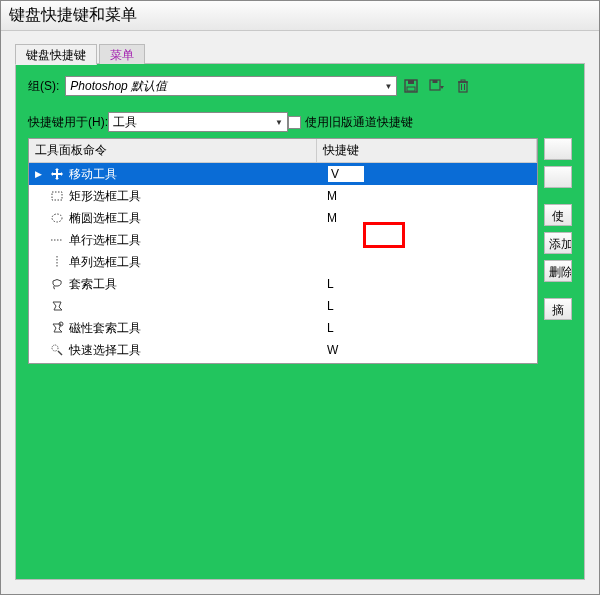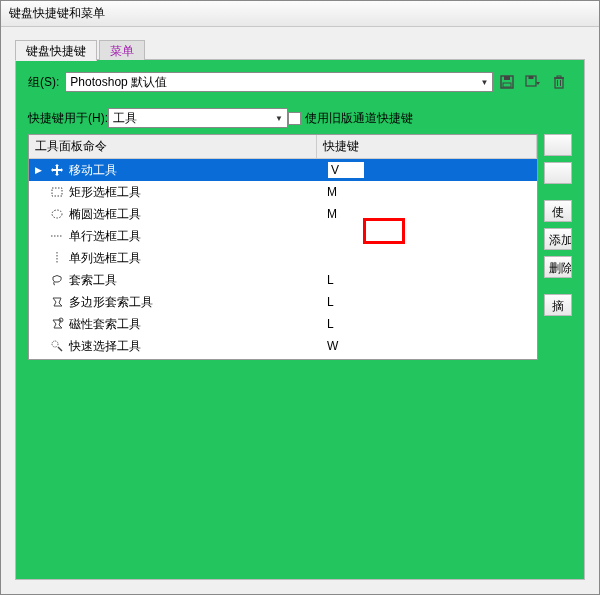--- a/index.html
+++ b/index.html
@@ -1,31 +1,31 @@
 <!DOCTYPE html>
 <html><head>
 <meta charset="utf-8">
 <style>
 * { box-sizing: border-box; margin: 0; padding: 0; }
 body { font-family: "Microsoft YaHei", "SimSun", Arial, sans-serif; font-size: 12px; background: #f0f0f0; width: 600px; height: 595px; overflow: hidden; position: relative; }
 .window { background: #f0f0f0; border: 1px solid #888; width: 100%; height: 100%; display: flex; flex-direction: column; }
-.titlebar { background: linear-gradient(to bottom, #fcfcfc, #e8e8e8); border-bottom: 1px solid #c8c8c8; padding: 4px 8px; font-size: 12px; }
+.titlebar { background: linear-gradient(to bottom, #fcfcfc, #e8e8e8); border-bottom: 1px solid #c8c8c8; padding: 4px 8px; font-size: 16px; }
 .content { padding: 14px; flex: 1; display: flex; flex-direction: column; }
 .inner-panel { border: 1px solid #bbb; border-top: none; flex: 1; display: flex; flex-direction: column; background: #22c55e; position: relative; }
 .tabs { display: flex; border-bottom: 1px solid #bbb; height: 20px; margin-top: -1px; }
 .tab { padding: 2px 10px; font-size: 12px; border: 1px solid #bbb; border-bottom: none; background: #e6e6e6; margin-right: 2px; cursor: pointer; position: relative; top: 0; height: 21px; line-height: 16px; }
 .tab.active { background: #f0f0f0; border-bottom: 1px solid #f0f0f0; top: 0; z-index: 2; }
 .tab.inactive { color: #a21caf; background: #e0e0e0; }
 .panel-body { padding: 12px; flex: 1; display: flex; flex-direction: column; }
 .row { display: flex; align-items: center; margin-bottom: 16px; gap: 6px; }
 .row2 { display: flex; align-items: center; margin-bottom: 6px; gap: 0; }
 .label { font-size: 12px; }
 .dropdown { border: 1px solid #888; background: #fff; padding: 2px 4px; height: 20px; font-size: 12px; display: flex; align-items: center; justify-content: space-between; }
 .dropdown-arrow { font-size: 8px; color: #333; }
-.set-dd { width: 428px; }
+.set-dd { width: 332px; font-style: italic; }
 .for-dd { width: 180px; text-align: center; }
 .icon-row { display: flex; gap: 10px; align-items: center; }
 .icon { width: 16px; height: 16px; display: inline-flex; align-items: center; justify-content: center; color: #444; }
 .checkbox { width: 13px; height: 13px; border: 1px solid #888; background: #fff; display: inline-block; vertical-align: middle; margin-right: 4px; }
 .main-area { display: flex; gap: 6px; flex: 0 0 auto; }
 .table-wrap { border: 1px solid #999; background: #fff; width: 528px; height: 226px; display: flex; flex-direction: column; }
 .table-header { display: flex; background: #eee; border-bottom: 1px solid #ccc; }
 .th { padding: 3px 6px; font-size: 12px; border-right: 1px solid #ccc; }
 .th1 { width: 288px; }
 .th2 { flex: 1; }
@@ -198,21 +198,20 @@
               </div>
 
               <div class="tr">
                 <div class="td1">
                   <span class="expand"></span>
                   <span class="tool-icon">
                       <svg width="14" height="14" viewBox="0 0 14 14">
                         <path d="M3 3 L11 3 L9 8 L12 11 L4 11 L6 7 Z" fill="none" stroke="#444"></path>
                       </svg>
                     </span>
-                  <span>多边形套索工具</span>
                 </div>
                 <div class="td2">L</div>
               </div>
 
               <div class="tr">
                 <div class="td1">
                   <span class="expand"></span>
                   <span class="tool-icon">
                       <svg width="14" height="14" viewBox="0 0 14 14">
                         <path d="M3 3 L11 3 L9 8 L12 11 L4 11 L6 7 Z" fill="none" stroke="#444"></path>

